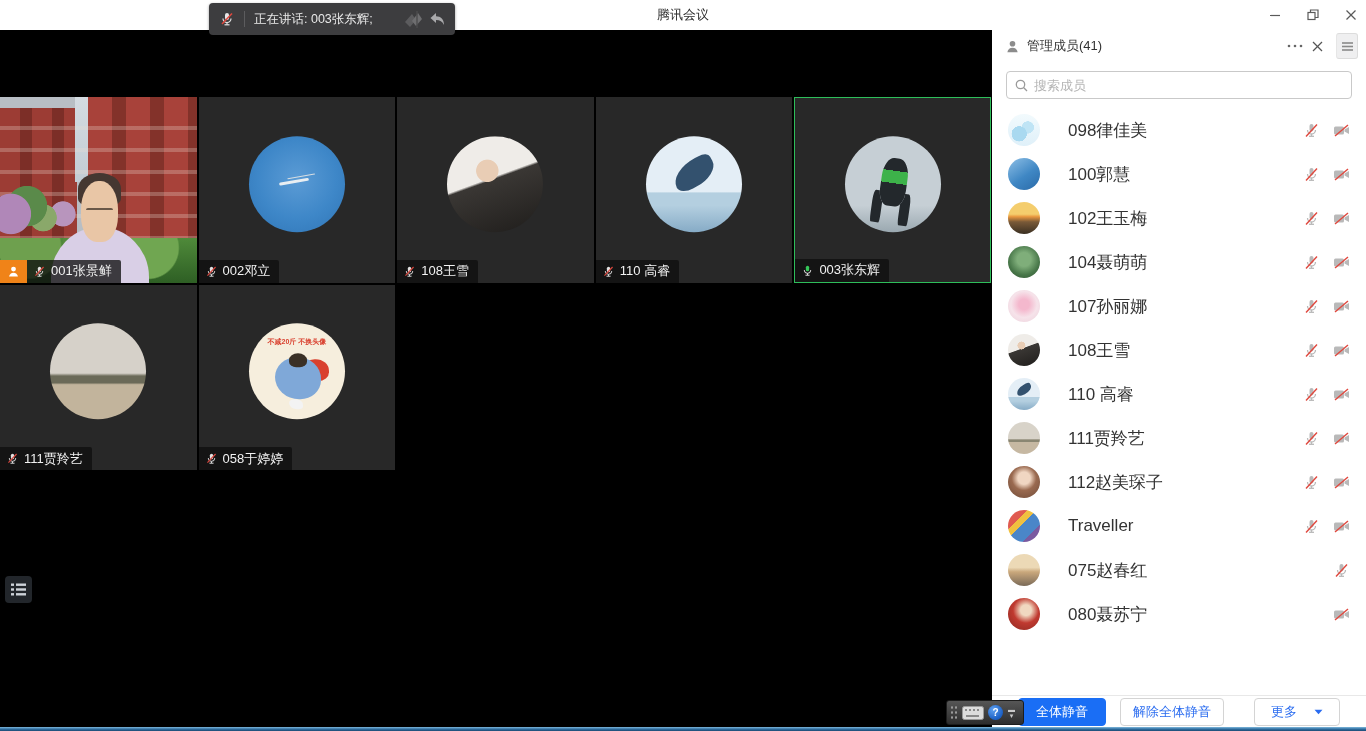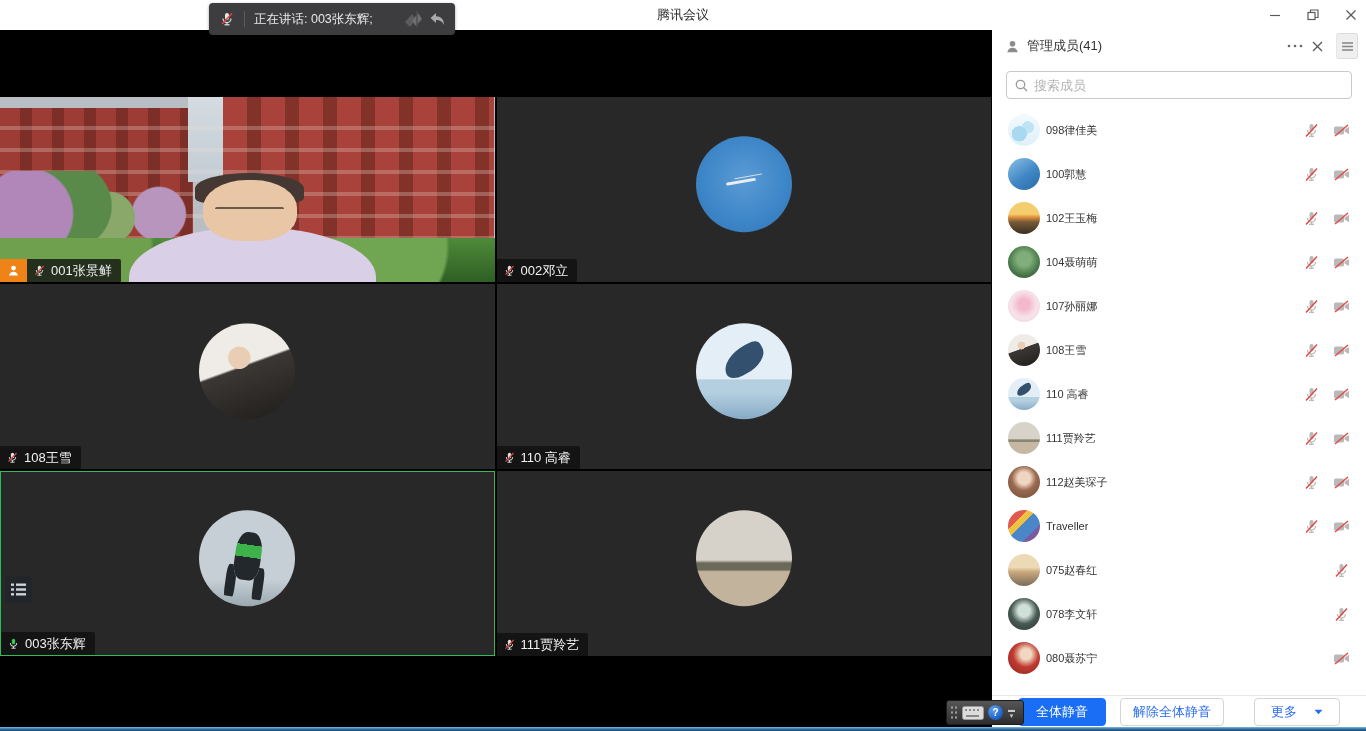--- a/index.html
+++ b/index.html
@@ -16,21 +16,21 @@
   
   .toast { position:absolute; left:209px; top:3px; height:32px; width:246px; background:#3d3d3f; border-radius:4px; display:flex; align-items:center; padding:0 8px 0 10px; z-index:9; box-shadow:0 1px 3px rgba(0,0,0,.4); }
   .toast .mic-wrap { width:16px; height:16px; }
   .toast .divider { width:1px; height:16px; background:#5c5c5e; margin:0 9px; }
   .toast .toast-text { color:#e8e8e8; font-size:12.5px; white-space:nowrap; }
   .toast .arrows { margin-left:auto; display:flex; align-items:center; }
   .toast .arrows svg { display:block; }
 
   
   .video-area { position:absolute; left:0; top:30px; width:992px; height:697px; background:#000; }
-  .grid { position:absolute; left:0; top:67px; width:991px; height:561px; display:grid; grid-template-columns:repeat(2,1fr); grid-template-rows:repeat(3,1fr); gap:2px; }
+  .grid { position:absolute; left:0; top:67px; width:991px; height:561px; display:grid; grid-template-columns:repeat(5,1fr); grid-template-rows:repeat(3,1fr); gap:2px; }
   .tile { position:relative; background:#282828; overflow:hidden; }
   .tile.speaking { border:1px solid #2ebd5a; }
 
   .tile-avatar { position:absolute; left:50%; top:50%; transform:translate(-50%,-56%); width:96px; height:96px; border-radius:50%; overflow:hidden; display:flex; align-items:center; justify-content:center; }
   .tile-avatar .avatar-text { color:#fff; font-size:22px; letter-spacing:1px; }
   .tile-avatar .avatar-caption { position:absolute; top:14px; left:0; right:0; text-align:center; color:#d9402e; font-size:7px; font-weight:bold; white-space:nowrap; }
 
   
   .av-sky { background:radial-gradient(circle at 50% 45%, #5b9bd5 0%, #3e87c8 55%, #2f74b5 100%); }
   .av-sky::after { content:""; position:absolute; left:30px; top:44px; width:30px; height:3px; background:#e9eef2; transform:rotate(-10deg); border-radius:2px; box-shadow:8px -4px 0 -1px #d6dde2; }
@@ -85,21 +85,21 @@
   .sb-icon-btn { width:22px; height:22px; display:flex; align-items:center; justify-content:center; cursor:pointer; color:#666; }
   .panel-edge-btn { width:22px; height:26px; background:#efeff0; border:1px solid #dcdcdc; border-left:1px solid #e6e6e6; border-radius:3px; display:flex; align-items:center; justify-content:center; margin-left:8px; cursor:pointer; }
 
   .sb-search { margin:9px 14px 9px 14px; height:28px; border:1px solid #c9c9c9; border-radius:4px; display:flex; align-items:center; padding:0 8px; gap:6px; background:#fff; }
   .sb-search input { border:none; outline:none; flex:1; font-size:13px; color:#333; font-family:inherit; }
   .sb-search input::placeholder { color:#b3b3b3; }
 
   .member-list { height:572px; overflow:hidden; }
   .member-row { height:44px; display:flex; align-items:center; padding:0 16px; cursor:pointer; }
   .m-avatar { width:32px; height:32px; border-radius:50%; flex:0 0 32px; overflow:hidden; }
-  .m-name { font-size:11px; color:#333; margin-left:6px; white-space:nowrap; overflow:hidden; }
+  .m-name { font-size:17px; color:#333; margin-left:28px; white-space:nowrap; overflow:hidden; }
   .m-icons { margin-left:auto; display:flex; align-items:center; gap:13px; }
   .m-icons .ic { width:17px; height:17px; cursor:pointer; }
 
   
   .sav-splash { background:radial-gradient(circle at 35% 62%, #a9d9f0 0 26%, #0000 27%), radial-gradient(circle at 62% 42%, #bfe4f5 0 22%, #0000 23%), linear-gradient(#f2fafd,#dff0f9); }
   .sav-wave { background:linear-gradient(145deg,#8fc0e6 0%,#3f87c4 55%,#2a6aa8 100%); }
   .sav-sunset { background:linear-gradient(#f4cd6d 0 38%,#e8973f 46%,#7a5a38 62%,#3a2f22 100%); }
   .sav-forest { background:radial-gradient(circle at 50% 42%,#7fae7a 0 28%,#49784a 62%,#2c4e2e 100%); }
   .sav-ballet { background:radial-gradient(circle at 50% 45%,#f4b8cd 0 22%,#f6e3ea 55%,#ecd0da 100%); }
   .sav-suit { background:radial-gradient(circle at 42% 36%,#e9cdb5 0 14%,#0000 15%),linear-gradient(160deg,#efece8 0 44%,#3a3734 46%,#1f1d1b 100%); }
@@ -591,34 +591,20 @@
         <rect x="6.5" y="2" width="4" height="7.5" rx="2" fill="#b9b9b9"></rect>
         <path d="M4.5 8a4 4 0 0 0 8 0" fill="none" stroke="#b9b9b9" stroke-width="1.3"></path>
         <line x1="8.5" y1="12" x2="8.5" y2="14" stroke="#b9b9b9" stroke-width="1.3"></line>
         <line x1="6" y1="14.3" x2="11" y2="14.3" stroke="#b9b9b9" stroke-width="1.3"></line>
         <line x1="3" y1="14.5" x2="14" y2="2.5" stroke="#e0483e" stroke-width="1.4"></line>
       </svg>
 
     </div>
   </div>
       <div class="member-row">
-    <div class="m-avatar sav-boy"></div>
-    <span class="m-name">078李文轩</span>
-    <div class="m-icons">
-      <svg class="ic ic-mic" viewBox="0 0 17 17">
-        <rect x="6.5" y="2" width="4" height="7.5" rx="2" fill="#b9b9b9"></rect>
-        <path d="M4.5 8a4 4 0 0 0 8 0" fill="none" stroke="#b9b9b9" stroke-width="1.3"></path>
-        <line x1="8.5" y1="12" x2="8.5" y2="14" stroke="#b9b9b9" stroke-width="1.3"></line>
-        <line x1="6" y1="14.3" x2="11" y2="14.3" stroke="#b9b9b9" stroke-width="1.3"></line>
-        <line x1="3" y1="14.5" x2="14" y2="2.5" stroke="#e0483e" stroke-width="1.4"></line>
-      </svg>
-
-    </div>
-  </div>
-      <div class="member-row">
     <div class="m-avatar sav-soccer"></div>
     <span class="m-name">080聂苏宁</span>
     <div class="m-icons">
 
       <svg class="ic ic-cam" viewBox="0 0 17 17">
         <rect x="1" y="4.5" width="10" height="8" rx="1.5" fill="#b9b9b9"></rect>
         <path d="M11.5 7.5 L16 5 v7 L11.5 9.5 z" fill="#b9b9b9"></path>
         <line x1="2" y1="14" x2="15" y2="3" stroke="#e0483e" stroke-width="1.4"></line>
       </svg>
     </div>

